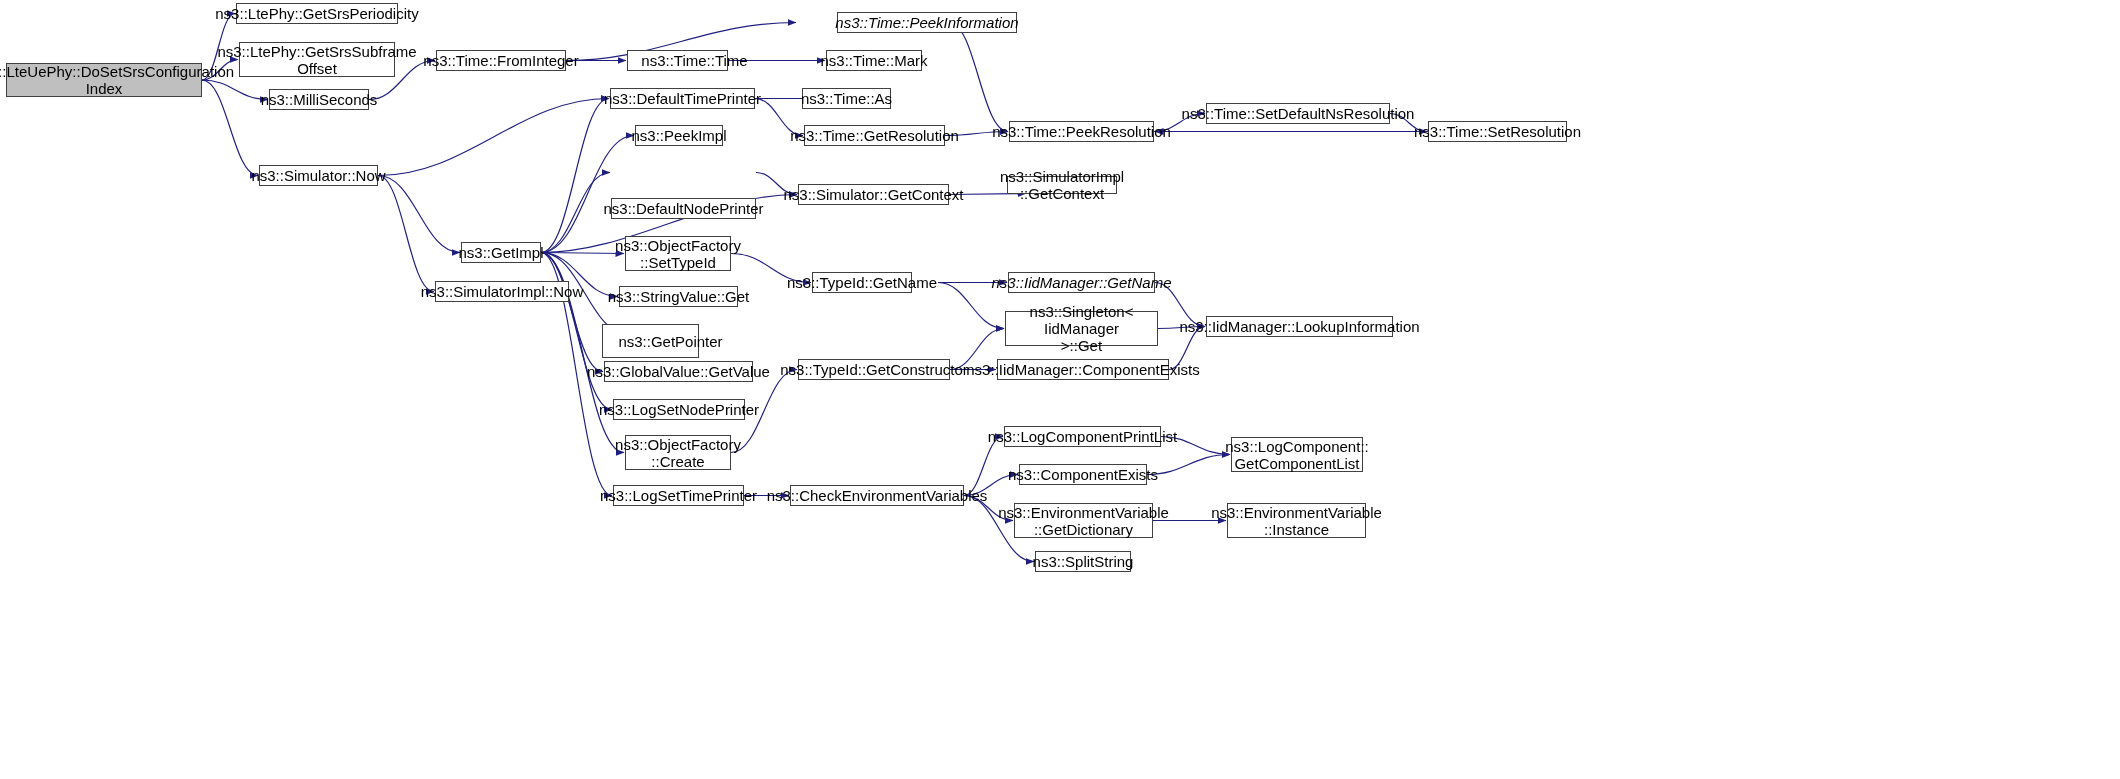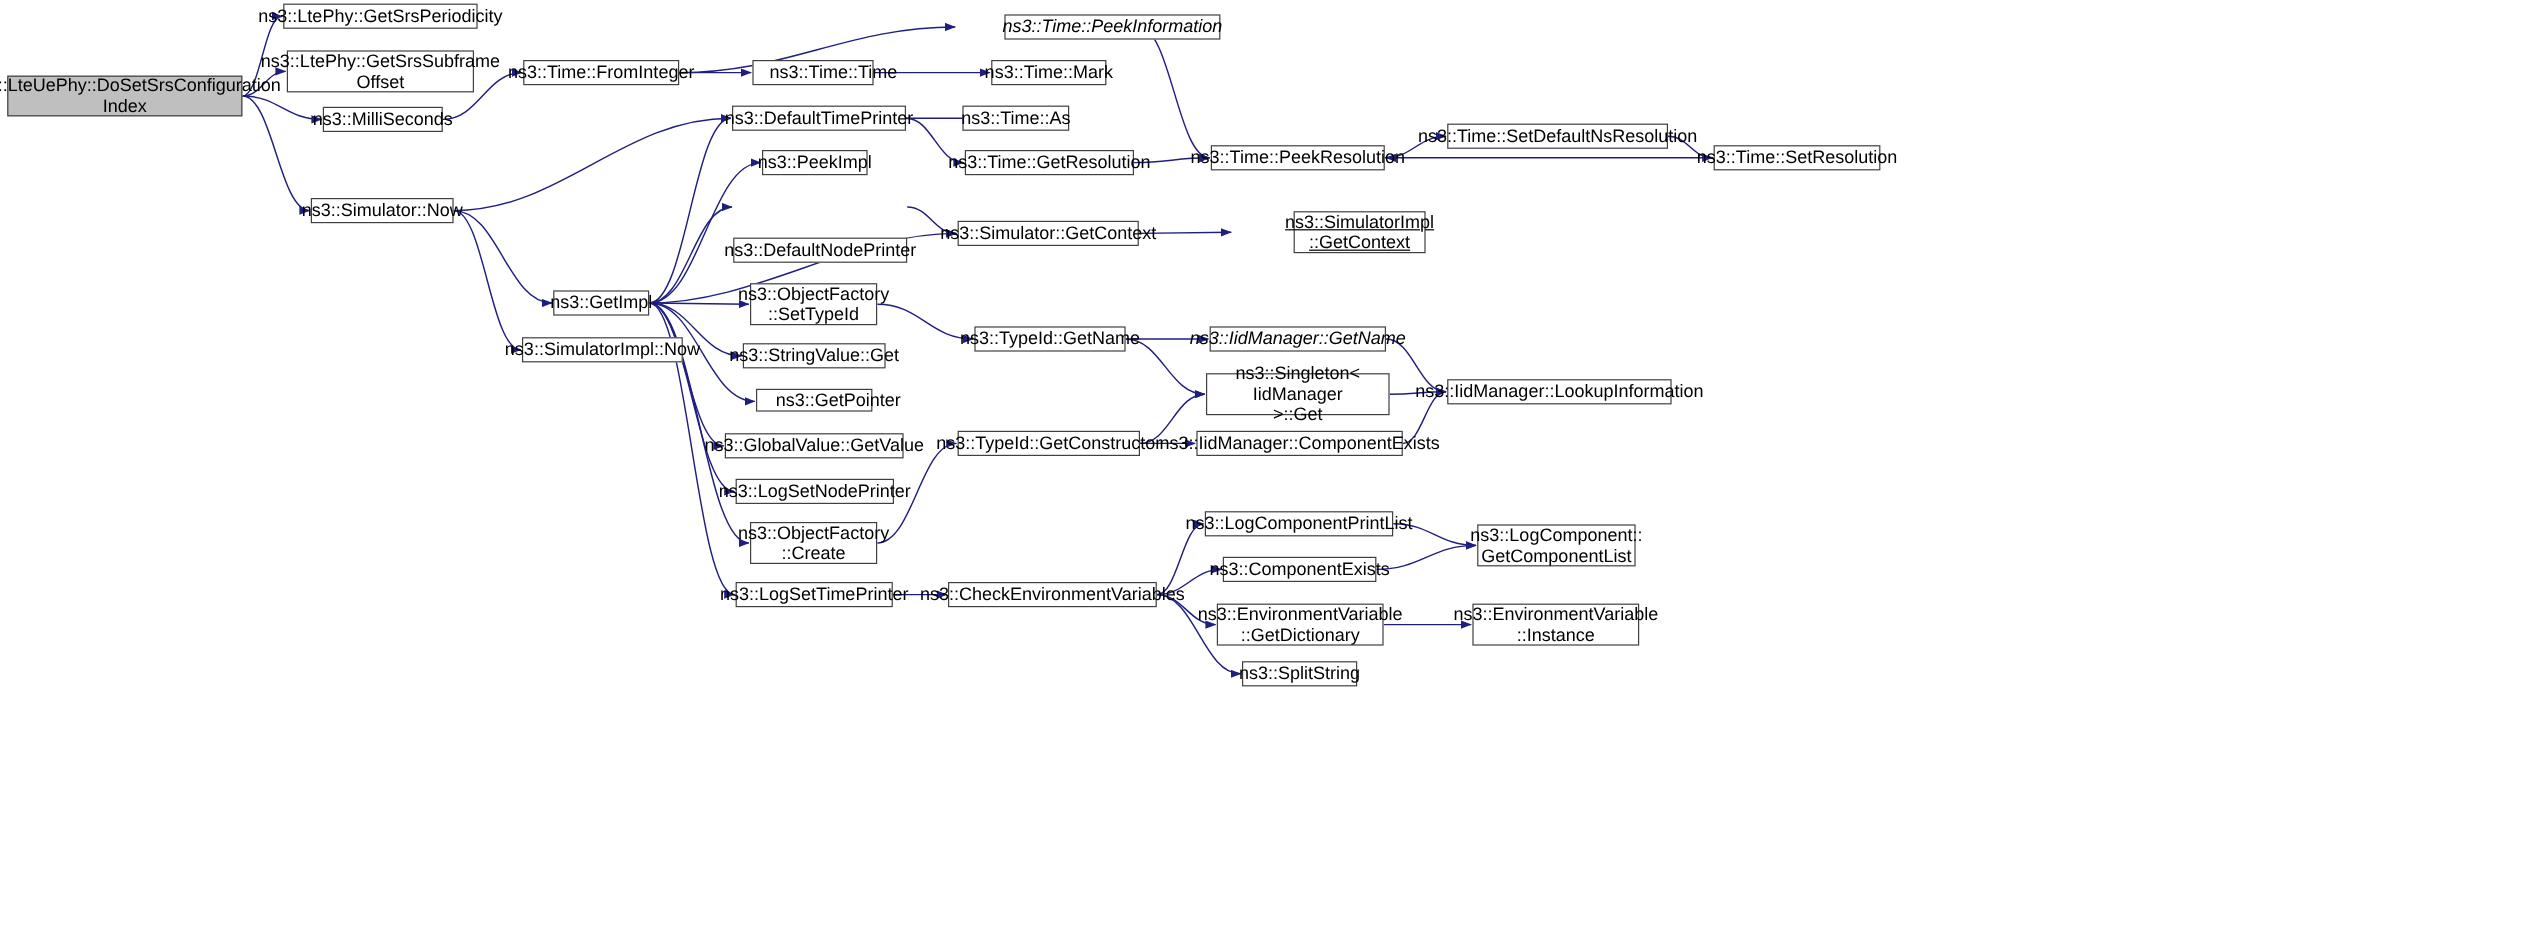--- a/index.html
+++ b/index.html
@@ -119,33 +119,33 @@
       <div class="node" style="left: 610px; top: 88px; width: 145px; height: 21px;">ns3::DefaultTimePrinter</div>
       <div class="node" style="left: 802px; top: 88px; width: 89px; height: 21px;">ns3::Time::As</div>
       <div class="node" style="left: 804px; top: 125px; width: 141px; height: 21px;">ns3::Time::GetResolution</div>
       <div class="node" style="left: 1009px; top: 121px; width: 145px; height: 21px;">ns3::Time::PeekResolution</div>
       <div class="node" style="left: 1206px; top: 103px; width: 184px; height: 21px;">ns3::Time::SetDefaultNsResolution</div>
       <div class="node" style="left: 1428px; top: 121px; width: 139px; height: 21px;">ns3::Time::SetResolution</div>
       <div class="node" style="left: 259px; top: 165px; width: 119px; height: 21px;">ns3::Simulator::Now</div>
       <div class="node" style="left: 635px; top: 125px; width: 88px; height: 21px;">ns3::PeekImpl</div>
       <div class="node" style="left: 611px; top: 162px; width: 145px; height: 21px; margin-top: 36px;">ns3::DefaultNodePrinter</div>
       <div class="node" style="left: 798px; top: 184px; width: 151px; height: 21px;">ns3::Simulator::GetContext</div>
-      <div class="node" style="left: 1078px; top: 176px; width: 110px; height: 35px; text-decoration: underline;">ns3::SimulatorImpl
+      <div class="node" style="left: 1007px; top: 176px; width: 110px; height: 18px;">ns3::SimulatorImpl
 ::GetContext</div>
       <div class="node" style="left: 461px; top: 242px; width: 80px; height: 21px;">ns3::GetImpl</div>
       <div class="node" style="left: 625px; top: 236px; width: 106px; height: 35px;">ns3::ObjectFactory
 ::SetTypeId</div>
       <div class="node" style="left: 435px; top: 281px; width: 134px; height: 21px;">ns3::SimulatorImpl::Now</div>
       <div class="node" style="left: 619px; top: 286px; width: 119px; height: 21px;">ns3::StringValue::Get</div>
-      <div class="node" style="left: 812px; top: 272px; width: 126px; height: 21px;">ns3::TypeId::GetName</div>
+      <div class="node" style="left: 812px; top: 272px; width: 100px; height: 21px;">ns3::TypeId::GetName</div>
       <div class="node" style="left: 1008px; top: 272px; width: 147px; height: 21px; font-style: italic;">ns3::IidManager::GetName</div>
       <div class="node" style="left: 1005px; top: 311px; width: 153px; height: 35px;">ns3::Singleton&lt; IidManager
 &gt;::Get</div>
       <div class="node" style="left: 1206px; top: 316px; width: 187px; height: 21px;">ns3::IidManager::LookupInformation</div>
-      <div class="node" style="left: 630px; top: 324px; width: 97px; height: 19px; padding-left: 44px;">ns3::GetPointer</div>
+      <div class="node" style="left: 602px; top: 324px; width: 97px; height: 34px; padding-left: 44px;">ns3::GetPointer</div>
       <div class="node" style="left: 604px; top: 361px; width: 149px; height: 21px;">ns3::GlobalValue::GetValue</div>
       <div class="node" style="left: 798px; top: 359px; width: 152px; height: 21px;">ns3::TypeId::GetConstructor</div>
       <div class="node" style="left: 997px; top: 359px; width: 172px; height: 21px;">ns3::IidManager::ComponentExists</div>
       <div class="node" style="left: 613px; top: 399px; width: 132px; height: 21px;">ns3::LogSetNodePrinter</div>
       <div class="node" style="left: 625px; top: 435px; width: 106px; height: 35px;">ns3::ObjectFactory
 ::Create</div>
       <div class="node" style="left: 1004px; top: 426px; width: 157px; height: 21px;">ns3::LogComponentPrintList</div>
       <div class="node" style="left: 1231px; top: 437px; width: 132px; height: 35px;">ns3::LogComponent::
 GetComponentList</div>
       <div class="node" style="left: 1019px; top: 464px; width: 128px; height: 21px;">ns3::ComponentExists</div>

